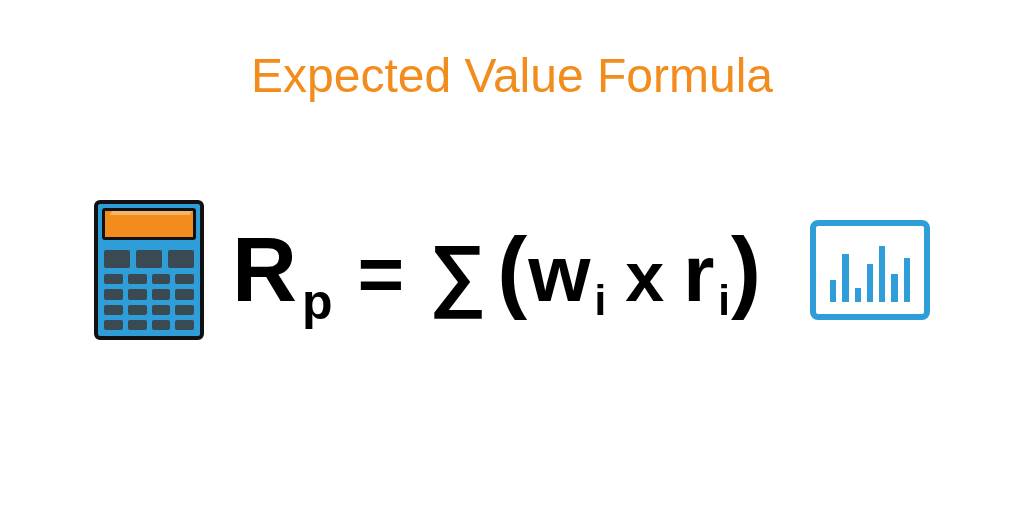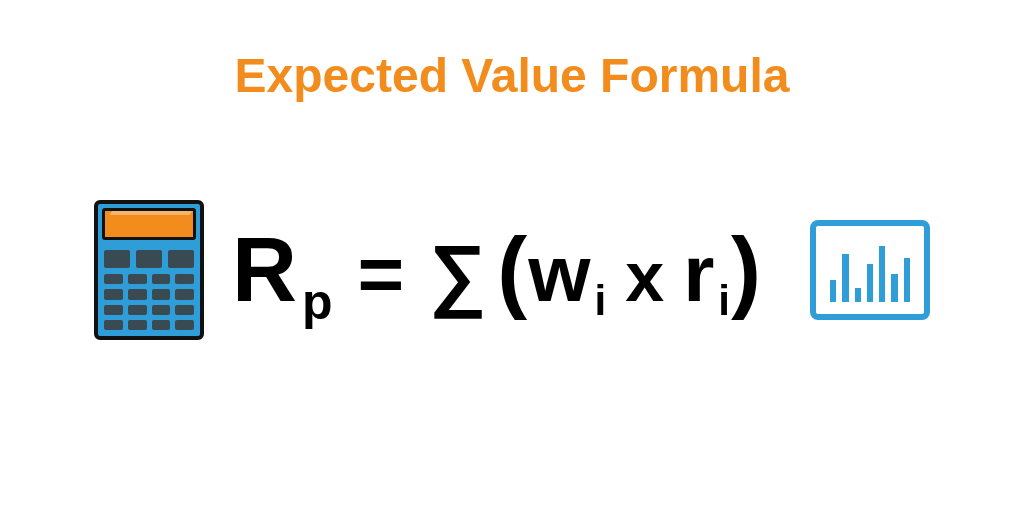--- a/index.html
+++ b/index.html
@@ -11,21 +11,21 @@
       position: relative;
       overflow: hidden;
     }
     .title {
       position: absolute;
       top: 48px;
       left: 0;
       right: 0;
       text-align: center;
       font-size: 48px;
-      font-weight: bold;
+      font-weight: normal;
       color: #f28c1c;
     }
     .formula-row {
       position: absolute;
       top: 200px;
       left: 0;
       right: 0;
       display: flex;
       align-items: center;
       justify-content: center;

